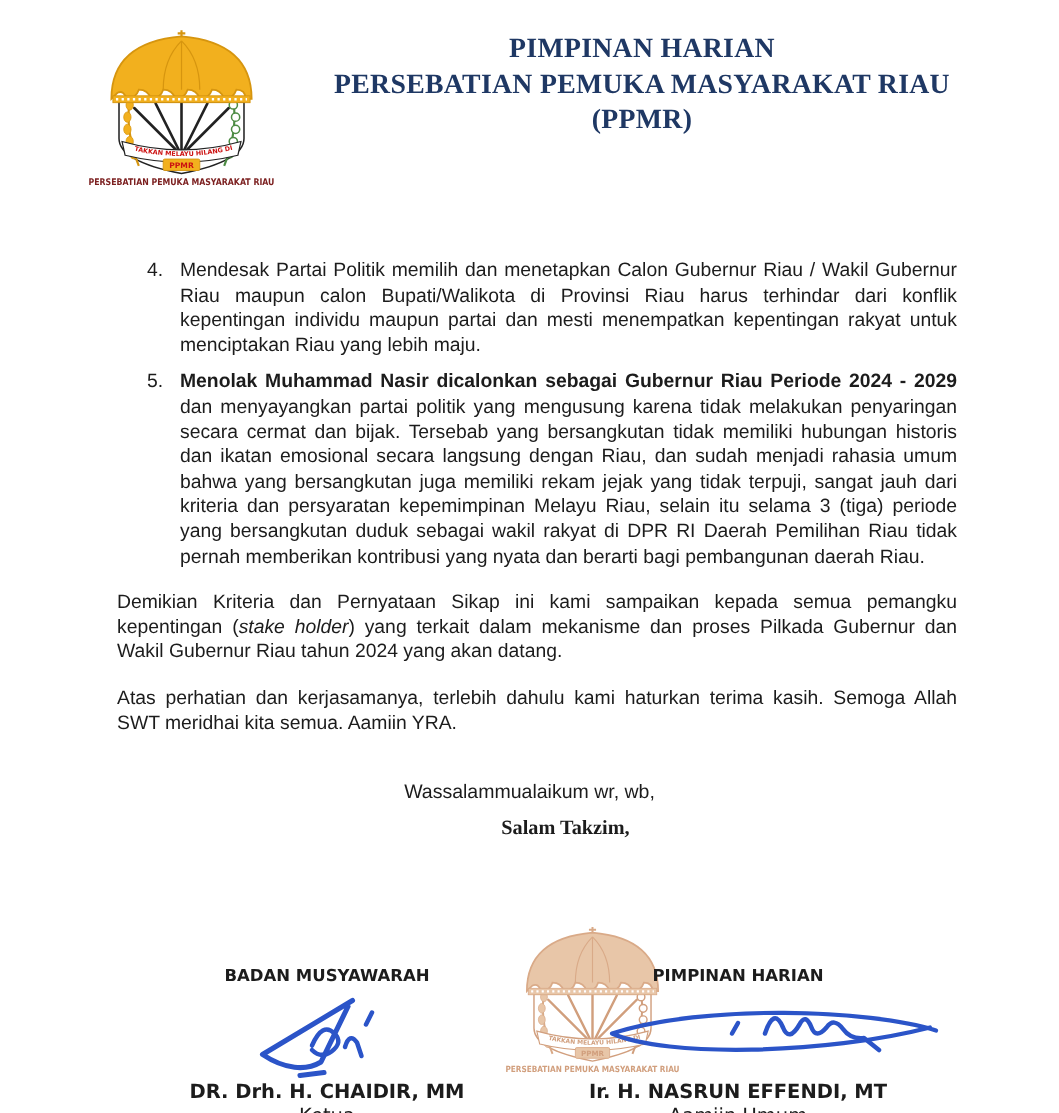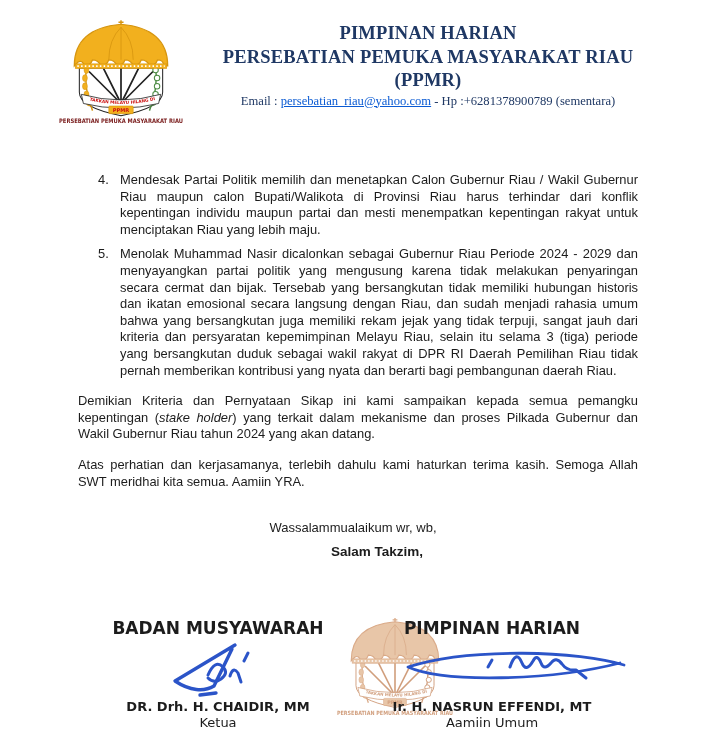--- a/index.html
+++ b/index.html
@@ -22,34 +22,34 @@
                --accent:#cc1111; --caption:#7c2020; --paper:#ffffff; }
   .logo-wm   { --gold:#e7c3a4; --goldline:#d8a682; --ink:#cf9a77; --leaf:#cf9a77;
                --accent:#cf9a77; --caption:#cf9a77; --paper:#ffffff; opacity:0.95; }
 
   
   .body-block { position:absolute; left:78px; top:172px; width:560px;
                 font-size:12.9px; line-height:16.6px; text-align:justify; }
   .list-item { position:relative; padding-left:42px; margin-bottom:8px; }
   .list-num  { position:absolute; left:20px; top:0; }
   .para { margin:14px 0 0 0; }
-  .b { font-weight:normal; }
+  .b { font-weight:bold; }
   .i { font-style:italic; }
 
   
   .signoff { position:absolute; left:0; top:520px; width:100%; text-align:center; }
   .wassalam { font-size:13px; line-height:16px; }
-  .salam { font-family:Liberation Sans, sans-serif; font-weight:bold; font-size:13.5px; margin-top:8px;margin-left:48px; }
+  .salam { font-family:Liberation Serif, serif; font-weight:bold; font-size:13.5px; margin-top:8px;margin-left:48px; }
   .org-line { font-family:"DejaVu Sans", sans-serif; font-weight:bold; font-size:14px; margin-top:6px; }
 
   .sig-col { position:absolute; top:620px; width:240px; text-align:center;
              font-family:"DejaVu Sans", sans-serif; z-index:2; }
   .sig-left  { left:98px; }
   .sig-right { left:372px; }
-  .sig-title { font-weight:bold; font-size:17px; line-height:17px; }
+  .sig-title { font-weight:bold; font-size:11px; line-height:17px;margin-top:22px; }
   .sig-area  { height:62px; position:relative; }
   .sig-name  { font-weight:bold; font-size:13px; line-height:16px; }
   .sig-role  { font-weight:normal; font-size:13px; line-height:16px; margin-top:0; }
   .sig-svg { position:absolute; top:2px; }
   .sig-svg-left  { left:44px; }
   .sig-svg-right { left:8px; }
 
   .logo-wm-wrap { position:absolute; left:336px; top:616px; z-index:1; }
   .logo-wm { width:118px; height:101px; display:block; }
 </style>
@@ -116,21 +116,20 @@
   <header class="letterhead">
     <div class="logo-box">
       <svg class="logo-main">
           <use href="#ppmr-logo"></use>
         </svg>
     </div>
     <div class="head-text">
       <div class="head-title">PIMPINAN HARIAN</div>
       <div class="head-title">PERSEBATIAN PEMUKA MASYARAKAT RIAU</div>
       <div class="head-title">(PPMR)</div>
-      <div class="head-addr"><span>Email : </span><a class="email-link">persebatian_riau@yahoo.com</a><span> - Hp :+6281378900789 (sementara)</span></div>
     </div>
   </header>
 
   <main class="body-block">
     <div class="list-item">
       <span class="list-num">4.</span>
       <div class="list-text">Mendesak Partai Politik memilih dan menetapkan Calon Gubernur Riau / Wakil Gubernur Riau maupun calon Bupati/Walikota di Provinsi Riau harus terhindar dari konflik kepentingan individu maupun partai dan mesti menempatkan kepentingan rakyat untuk menciptakan Riau yang lebih maju.</div>
     </div>
     <div class="list-item">
       <span class="list-num">5.</span>

